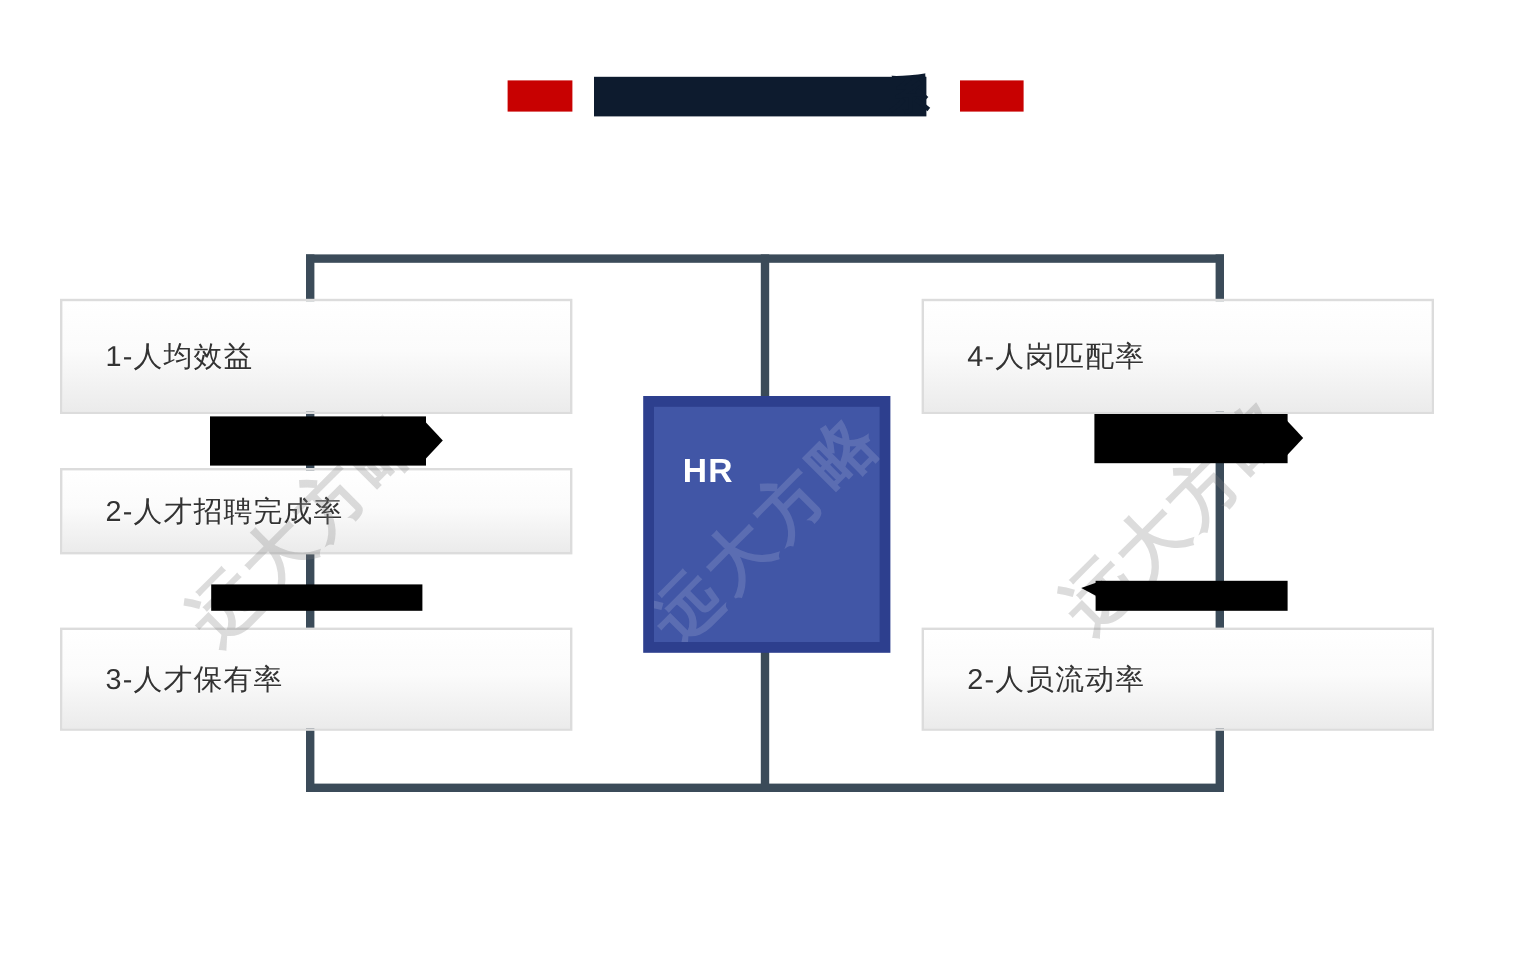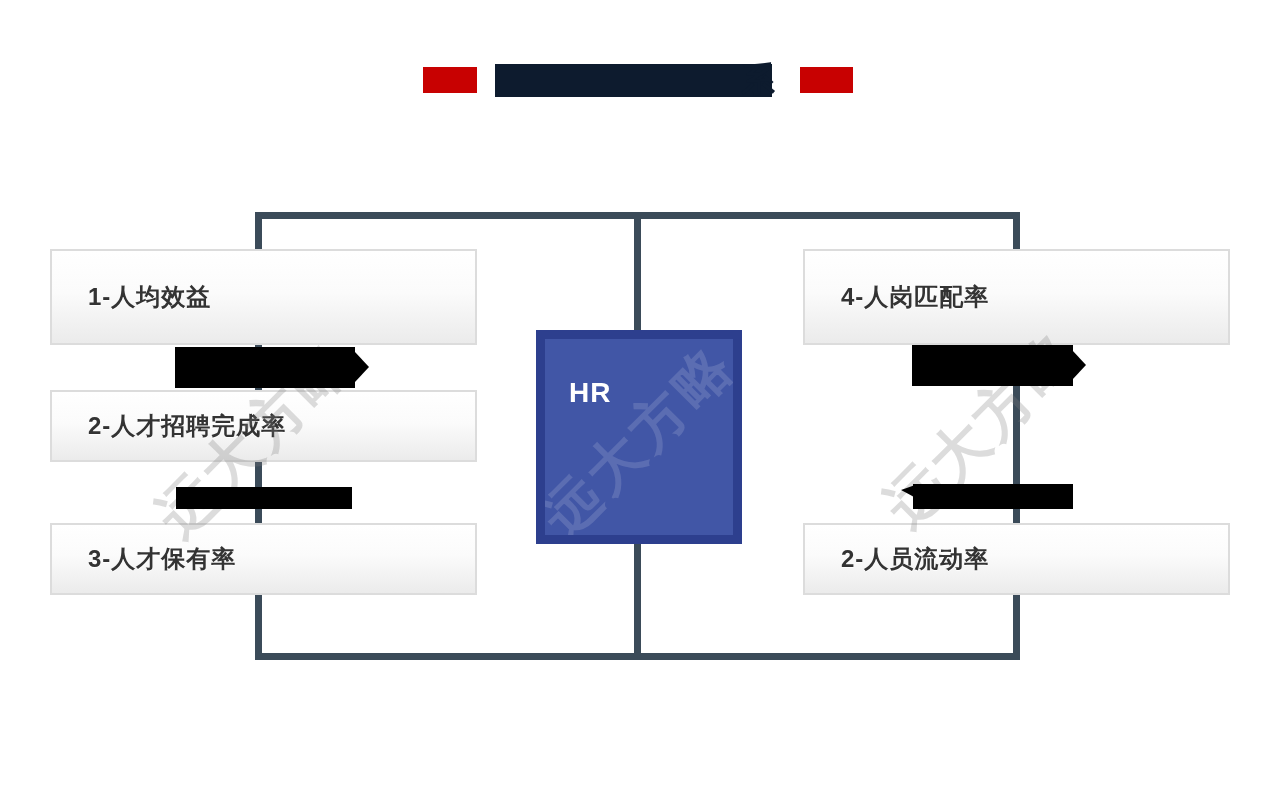--- a/index.html
+++ b/index.html
@@ -25,29 +25,29 @@
   }
   
   .kpi-box{
     position:absolute;width:427px;box-sizing:border-box;
     background:linear-gradient(180deg,#ffffff 0%,#fbfbfb 45%,#ebebeb 100%);
     border:2px solid #dcdcdc;
     display:flex;align-items:center;
     padding-left:36px;z-index:4;
   }
   .kpi-box .kpi-label{
-    font-size:24px;font-weight:bold;color:#333333;letter-spacing:1px;
+    font-size:24px;font-weight:normal;color:#333333;letter-spacing:1px;
     text-shadow:0 1px 0 rgba(255,255,255,.8);
     text-align:right;
   }
   .col-left{left:50px;}
-  .col-right{left:803px;}
+  .col-right{left:768px;}
   .row-1{top:249px;height:96px;}
   .row-2{top:390px;height:72px;}
-  .row-3{top:523px;height:72px;}
+  .row-3{top:523px;height:86px;}
   
   #center-box{
     position:absolute;left:536px;top:330px;width:206px;height:214px;
     background:#2d3f8e;box-sizing:border-box;padding:9px;z-index:5;
   }
   #center-box-inner{
     position:relative;width:100%;height:100%;background:#4156a6;overflow:hidden;
     box-sizing:border-box;padding:30px 0 0 24px;
   }
   #center-box-inner .center-line{

